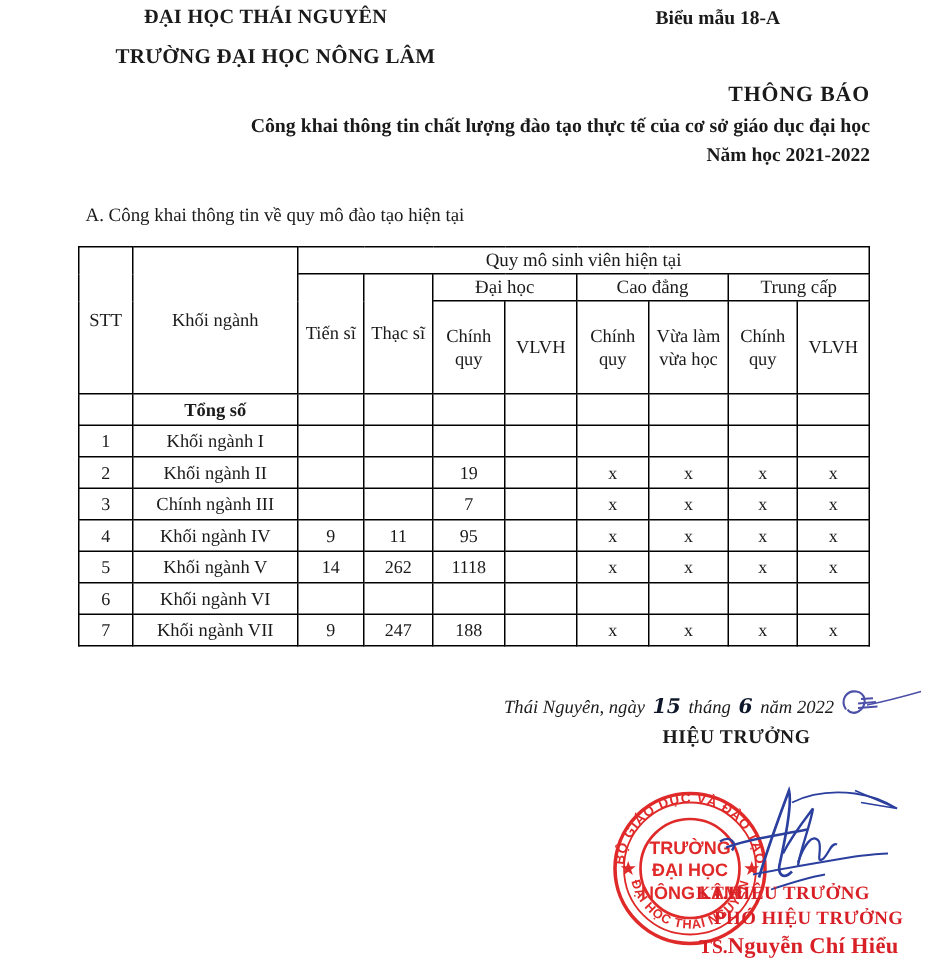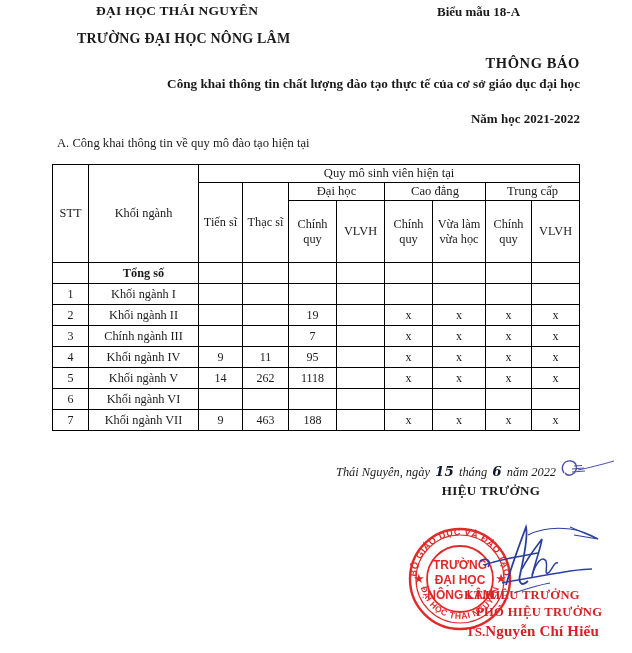--- a/index.html
+++ b/index.html
@@ -53,21 +53,21 @@
   }
   .title-main {
     font-size: 14.5px;
     font-weight: bold;
     letter-spacing: 0.6px;
     margin-bottom: 4px;
   }
   .title-sub {
     font-size: 13.2px;
     font-weight: bold;
-    margin-bottom: 19px;
+    margin-bottom: 3px;
     white-space: nowrap;
   }
   .title-year {
     font-size: 13px;
     font-weight: bold;
   }
 
   .section-heading {
     position: absolute;
     left: 57px;
@@ -343,21 +343,21 @@
         <td></td>
         <td></td>
         <td></td>
         <td></td>
         <td></td>
       </tr>
       <tr class="data-row">
         <td>7</td>
         <td class="row-label">Khối ngành VII</td>
         <td>9</td>
-        <td>463</td>
+        <td>247</td>
         <td>188</td>
         <td></td>
         <td>x</td>
         <td>x</td>
         <td>x</td>
         <td>x</td>
       </tr>
     </tbody>
 </table>
 

